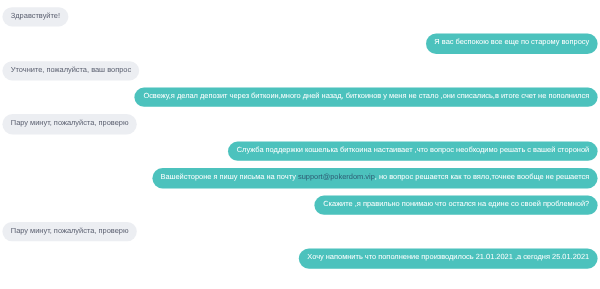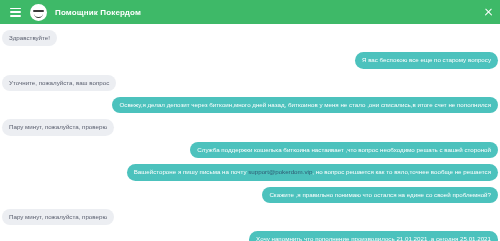--- a/index.html
+++ b/index.html
@@ -157,33 +157,20 @@
     width: 3px;
     height: 100%;
     background: transparent;
   }
 </style>
 </head>
 <body>
 
 <div class="widget">
 
-  <div class="header">
-    <div class="hamburger">
-      <span></span>
-      <span></span>
-      <span></span>
-    </div>
-    <div class="avatar">
-      <div class="brow"></div>
-      <div class="chin"></div>
-    </div>
-    <div class="header-title">Помощник Покердом</div>
-    <div class="close-icon"></div>
-  </div>
 
   <div class="chat">
 
     <div class="row left">
       <div class="bubble in">Здравствуйте!</div>
     </div>
 
     <div class="row right">
       <div class="bubble out">Я вас беспокою все еще по старому вопросу</div>
     </div>

